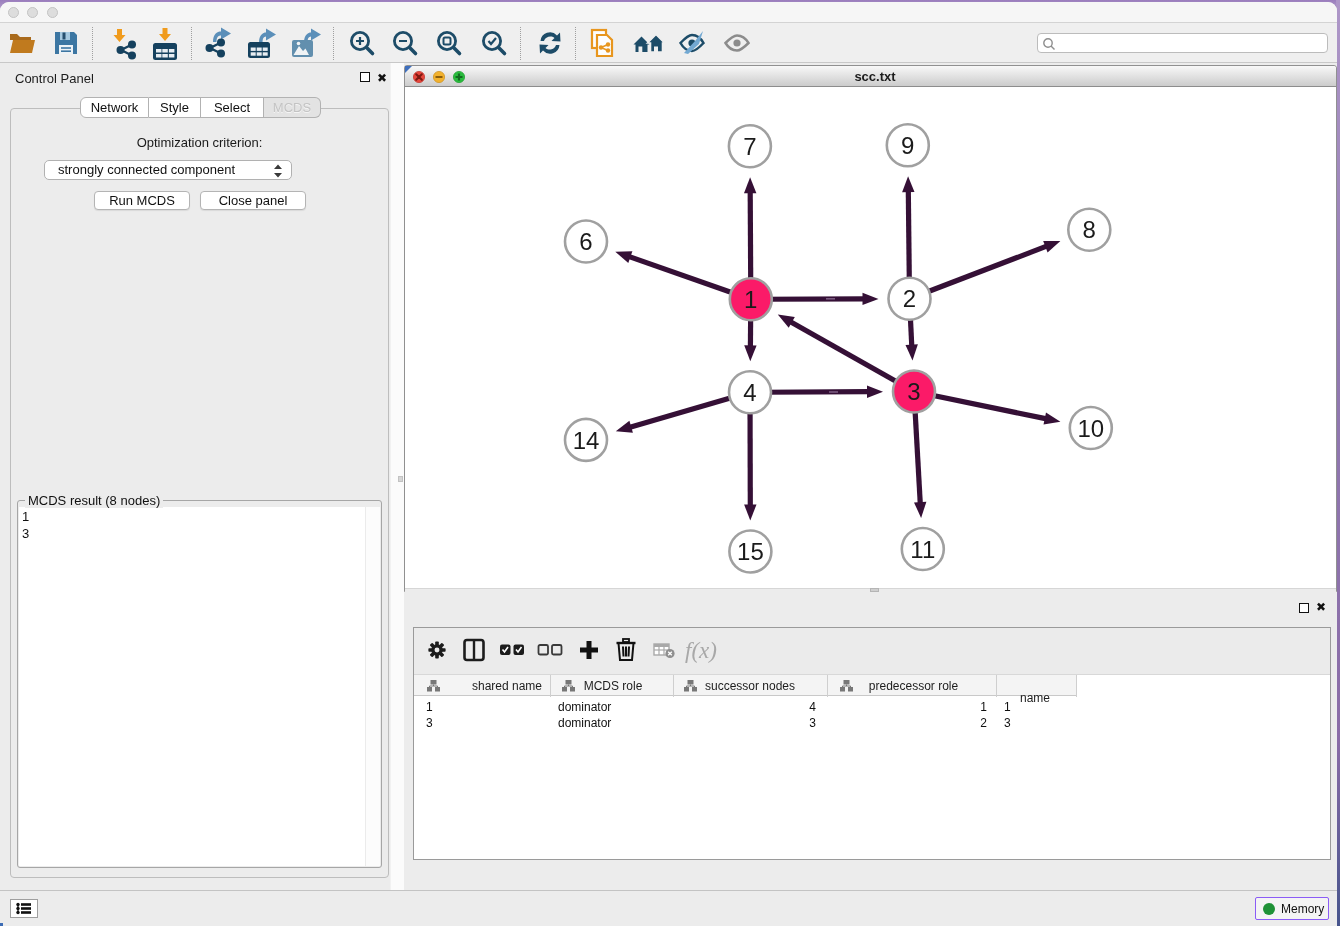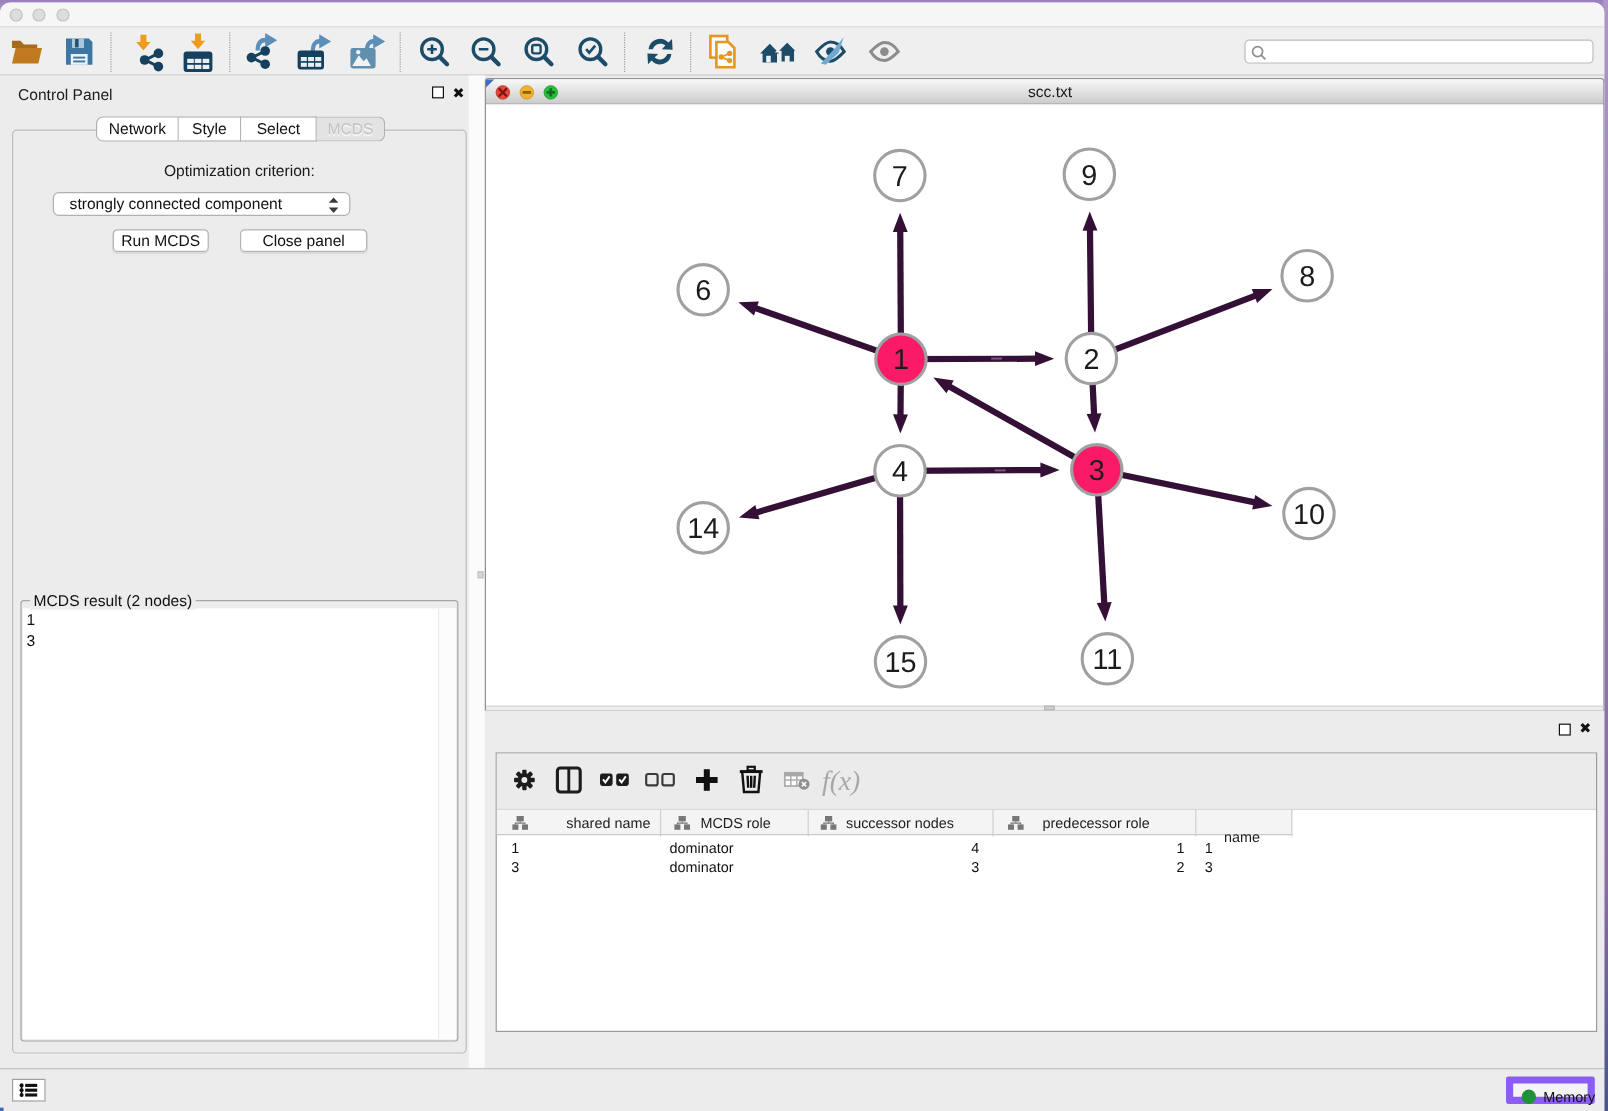--- a/index.html
+++ b/index.html
@@ -48,21 +48,21 @@
 .thead{position:absolute;left:0;top:47px;width:663px;height:21px;background:#f4f4f4;border-bottom:1px solid #c9c9c9}
 .hcol{position:absolute;top:0;height:22px;font-size:12px;color:#1d1d1d;text-align:center;line-height:22px}
 .hsep{position:absolute;top:0;width:1px;height:22px;background:#cfcfcf}
 .cell{position:absolute;font-size:12px;color:#101010;height:16px;line-height:16px}
 .btabs{top:864px;height:19px;display:flex;position:absolute}
 .btab{border:1px solid #b0b0b0;border-left:none;background:#fff;font-size:13px;font-weight:bold;line-height:17px;padding:0;text-align:center;color:#141414}
 .btab.first{border-left:1px solid #b0b0b0;border-radius:6px 0 0 6px;background:#d9d9d9;color:#bdbdbd;text-shadow:0 1px 0 #f0f0f0}
 .btab.last{border-radius:0 6px 6px 0}
 
 .statusbar{left:0;top:888px;width:1337px;height:36px;background:#ececec;border-top:1px solid #c3c3c3}
-.membtn{left:1255px;top:895px;width:74px;height:23px;background:#f4f4f4;border:6px solid #8b5cf6;border-radius:2px;font-size:12px;color:#111}
+.membtn{left:1255px;top:895px;width:74px;height:23px;background:#f4f4f4;border:1px solid #8b5cf6;border-radius:2px;font-size:12px;color:#111}
 .listbtn{left:10px;top:897px;width:28px;height:19px;background:#fff;border:1px solid #9f9f9f}
 </style></head>
 <body>
 <div class="abs purtop"></div>
 <div class="abs purright"></div>
 <div class="abs win">
 <div class="abs titlebar"></div>
 <div class="abs tl" style="left:8px"></div>
 <div class="abs tl" style="left:27px"></div>
 <div class="abs tl" style="left:47px"></div>
@@ -219,45 +219,45 @@
       <div class="tab" style="width:52px">Style</div>
       <div class="tab" style="width:63px">Select</div>
       <div class="tab sel" style="width:57px">MCDS</div>
 </div>
 <div class="abs optlbl">Optimization criterion:</div>
 <div class="abs select">strongly connected component
 <svg style="position:absolute;right:8px;top:3px" width="10" height="14">
         <path d="M1,5 L5,0.5 L9,5 Z M1,9 L5,13.5 L9,9 Z" fill="#3a3a3a"></path>
       </svg>
 </div>
-<div class="abs btn" style="left:94px;top:189px;width:80px;height:19px;line-height:17px">Run MCDS</div>
+<div class="abs btn" style="left:94px;top:189px;width:96px;height:19px;line-height:17px">Run MCDS</div>
 <div class="abs btn" style="left:200px;top:189px;width:106px;height:19px;line-height:17px">Close panel</div>
 <div class="abs grpwhite">
       <div class="vsb"></div>
     </div>
 <div class="abs grp"></div>
-<div class="abs grplbl">MCDS result (2 nodes)</div>
+<div class="abs grplbl">MCDS result (8 nodes)</div>
 <div class="abs mono" style="left:22px;top:507px">1<br>3</div>
 
 <div class="abs divider"></div>
 <div class="abs divwhite"></div>
 <div class="abs divhandle"></div>
 
 <div class="abs nframe">
 <div class="abs ntitle"></div>
 <svg class="abs" style="left:0;top:0" width="64" height="22">
 <path d="M0,0 L7,0 L0,7 Z" fill="#3e6fbd"></path>
 <circle cx="14" cy="11" r="5.6" fill="#e8463c" stroke="#c43b33" stroke-width="0.8"></circle>
 <circle cx="34" cy="11" r="5.6" fill="#f2b12d" stroke="#cf9526" stroke-width="0.8"></circle>
 <circle cx="54" cy="11" r="5.6" fill="#29bc3d" stroke="#23a135" stroke-width="0.8"></circle>
 <path d="M11.2,8.2 L16.8,13.8 M16.8,8.2 L11.2,13.8" stroke="#7c1810" stroke-width="2" stroke-linecap="round"></path>
 <line x1="30.5" y1="11" x2="37.5" y2="11" stroke="#8a5d0c" stroke-width="2.2"></line>
 <path d="M54,7.5 L54,14.5 M50.5,11 L57.5,11" stroke="#116b1f" stroke-width="2.2"></path>
 </svg>
-<div class="abs" style="left:0;top:0;width:931px;height:21px;text-align:center;font-size:13px;font-weight:normal;line-height:21px;color:#1c1c1c;padding-left:9px">scc.txt</div>
+<div class="abs" style="left:0;top:0;width:931px;height:21px;text-align:center;font-size:13px;font-weight:bold;line-height:21px;color:#1c1c1c;padding-left:9px">scc.txt</div>
 <div class="abs ncanvas">
 <svg width="927" height="501" viewBox="0 0 927 501" style="position:absolute;left:4px;top:0">
 <line x1="341.8" y1="211.3" x2="341.2" y2="103.3" stroke="#351036" stroke-width="5.2"></line>
 <polygon points="341.1,89.3 347.4,105.3 335.0,105.3" fill="#351036"></polygon>
 <line x1="341.8" y1="211.3" x2="219.5" y2="168.4" stroke="#351036" stroke-width="5.2"></line>
 <polygon points="206.3,163.8 223.4,163.2 219.3,174.9" fill="#351036"></polygon>
 <line x1="341.8" y1="211.3" x2="455.5" y2="210.9" stroke="#351036" stroke-width="5.2"></line>
 <polygon points="469.5,210.9 453.5,217.1 453.5,204.7" fill="#351036"></polygon>
 <line x1="341.8" y1="211.3" x2="341.4" y2="259.3" stroke="#351036" stroke-width="5.2"></line>
 <polygon points="341.3,273.3 335.2,257.2 347.6,257.4" fill="#351036"></polygon>

